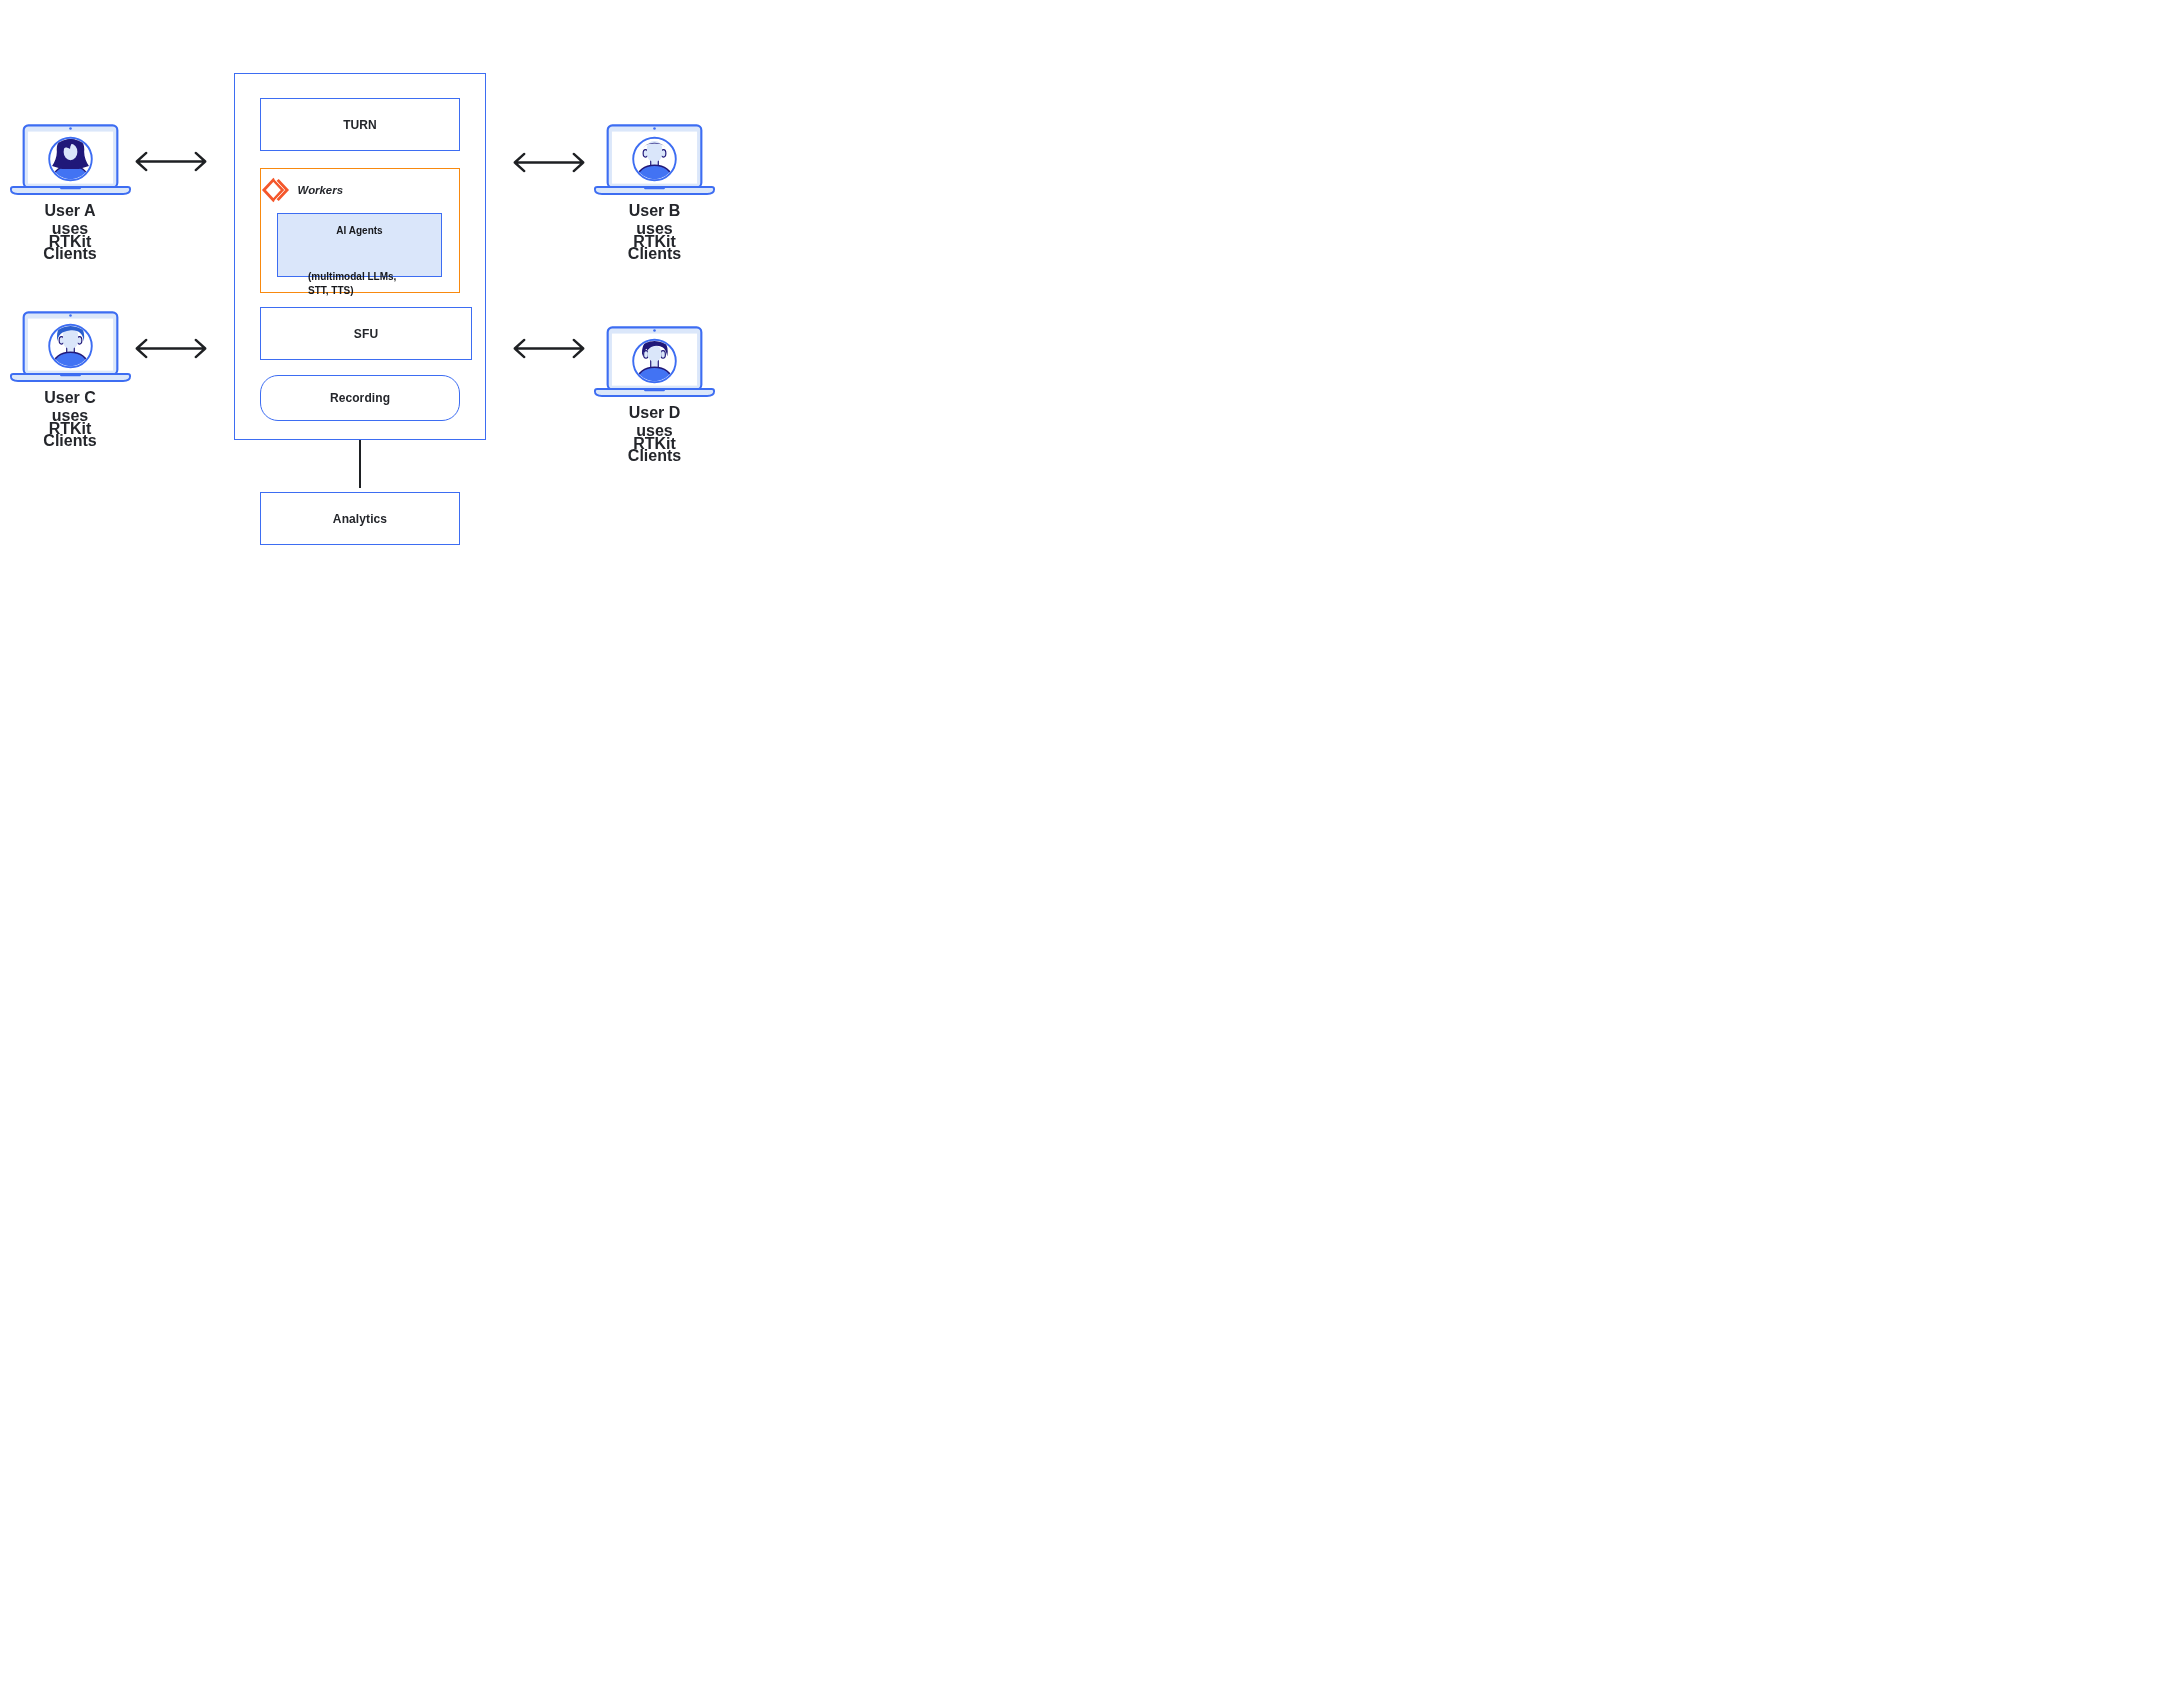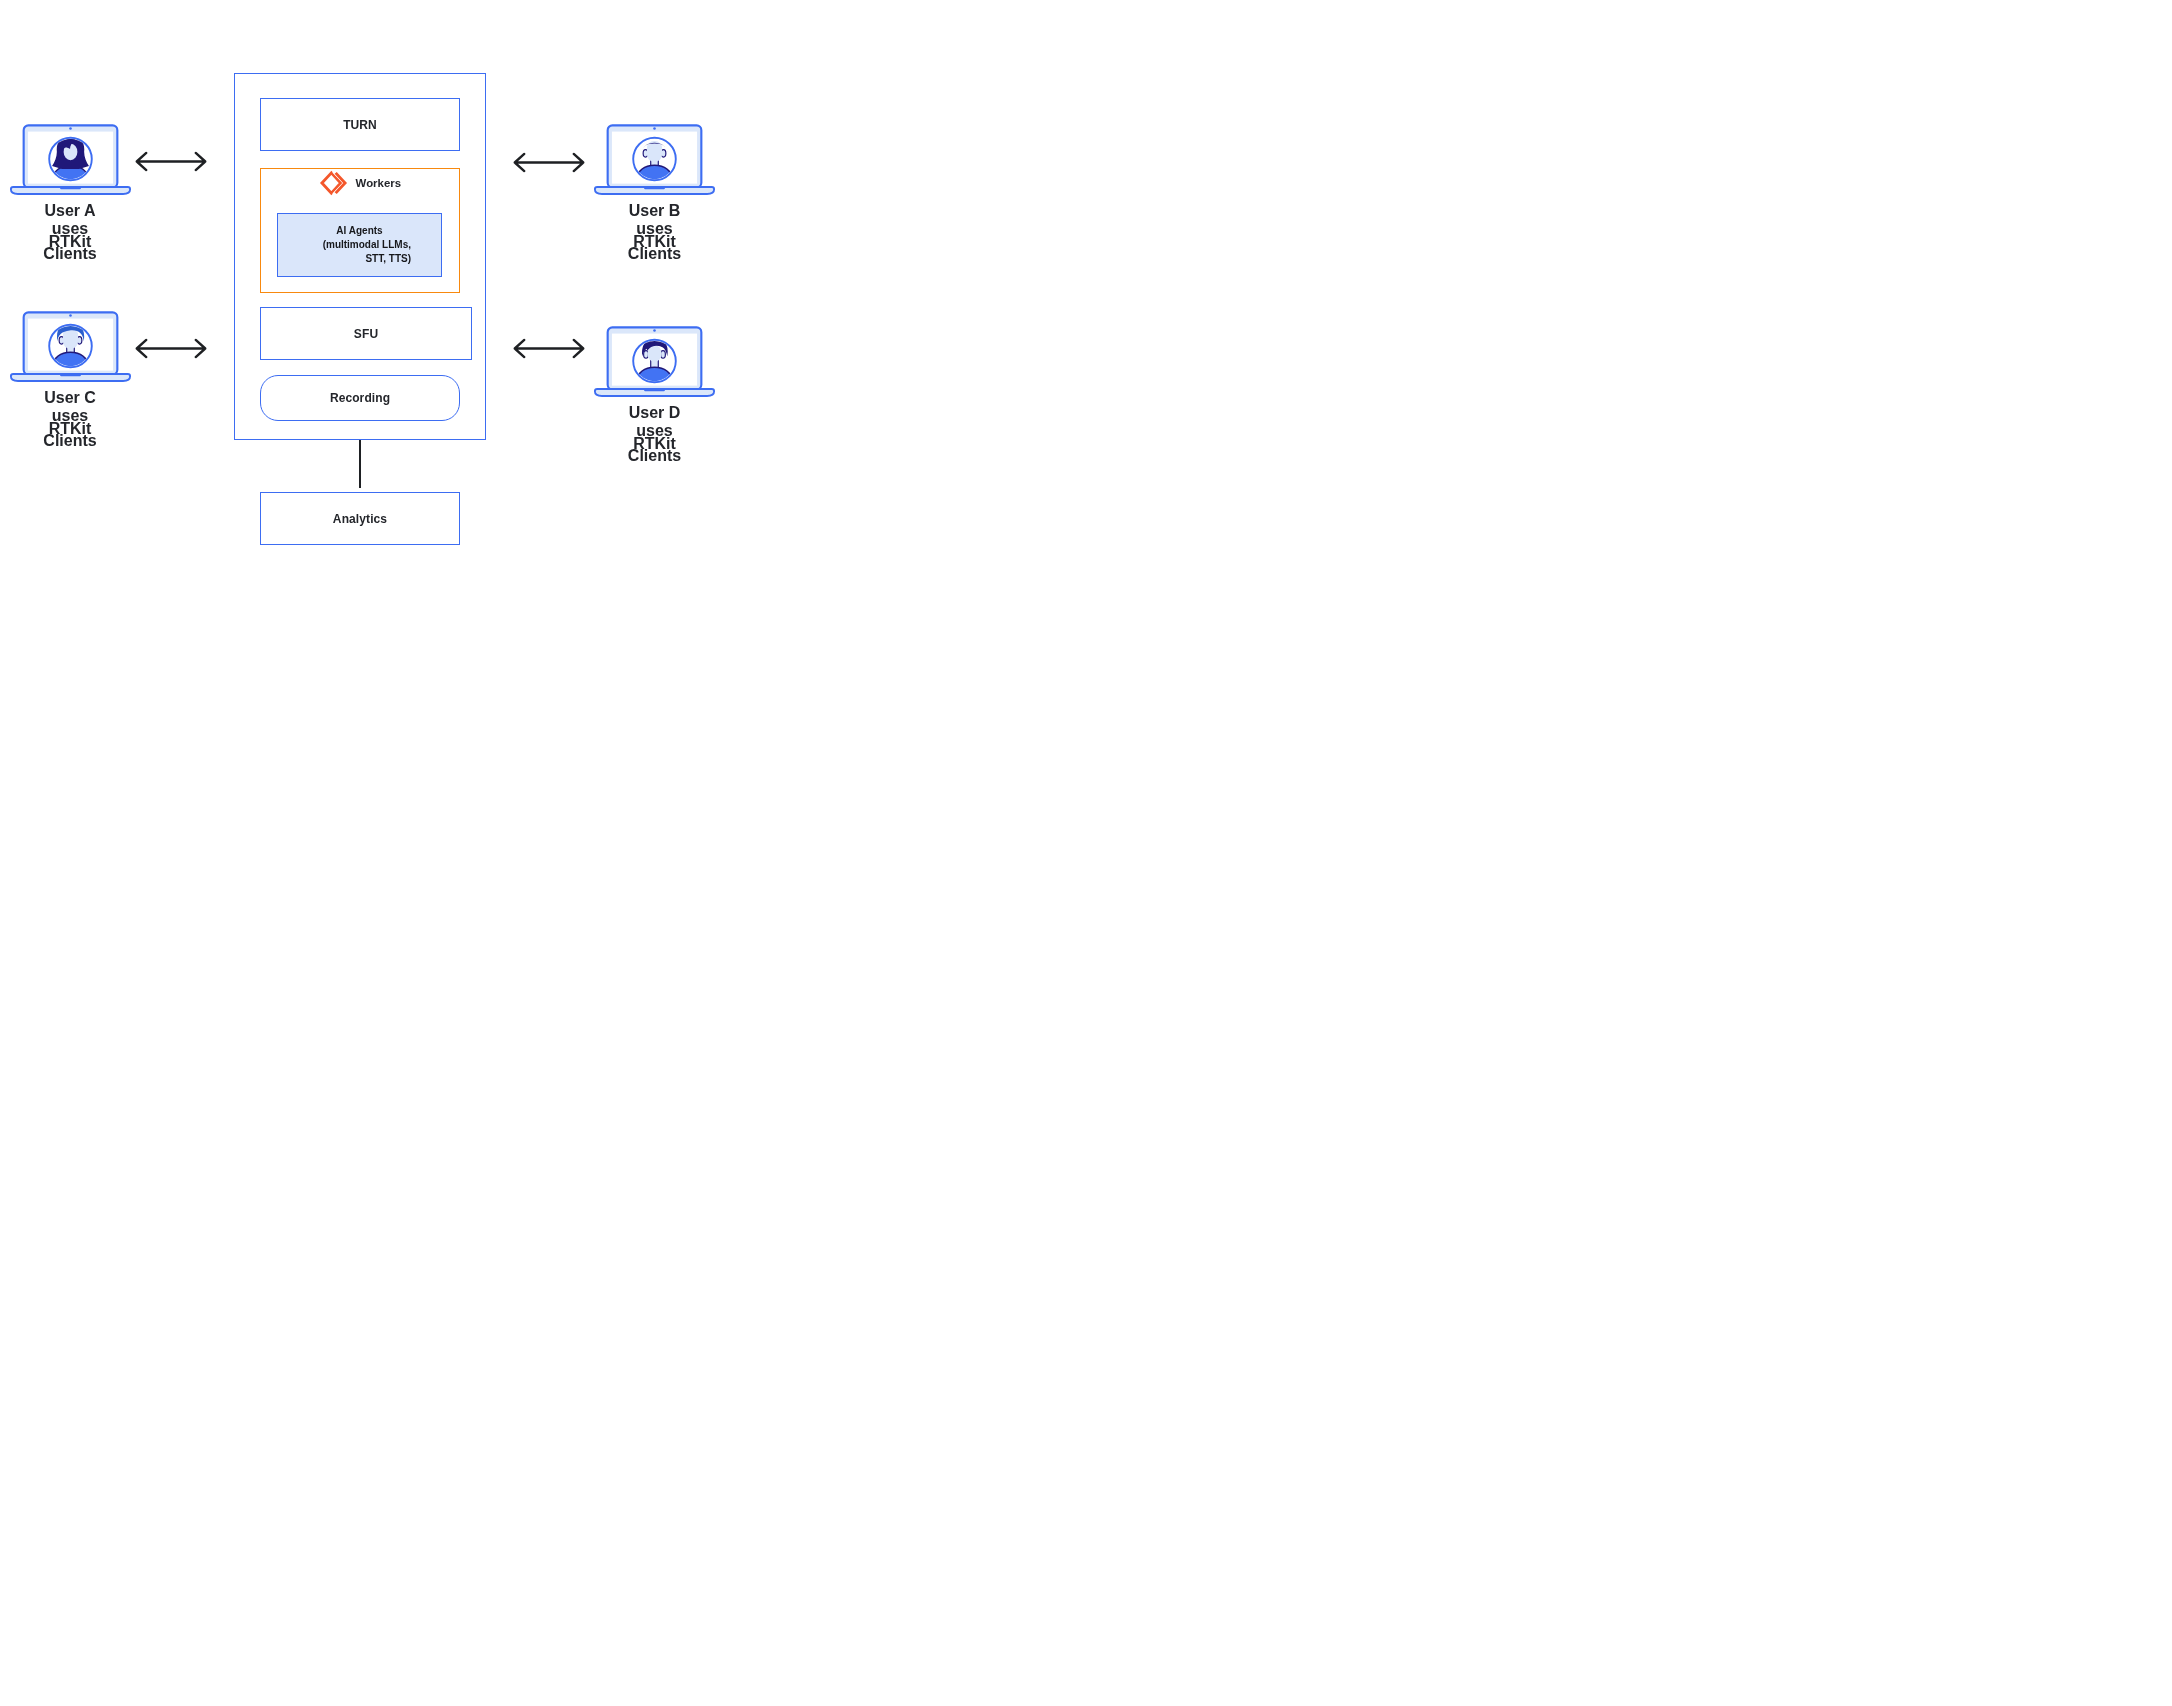--- a/index.html
+++ b/index.html
@@ -12,27 +12,27 @@
   .box{position:absolute;box-sizing:border-box;border:1.9px solid #3D6DF2;background:#fff;
        display:flex;align-items:center;justify-content:center;}
   .box-label{font-size:12px;font-weight:700;color:#24262B;letter-spacing:0.1px;}
   .turn-box{left:260px;top:98px;width:200px;height:53px;}
   .sfu-box{left:260px;top:307px;width:212px;height:53px;}
   .recording-box{left:260px;top:375px;width:200px;height:46px;border-radius:18px;}
   .analytics-box{left:260px;top:492px;width:200px;height:53px;}
 
   .workers-box{position:absolute;left:260px;top:168px;width:200px;height:125px;
                border:1.9px solid #F8890E;background:#fff;box-sizing:border-box;}
-  .workers-header{position:absolute;left:0;top:0;width:100%;height:27.5px;
-                  display:flex;align-items:center;justify-content:center;gap:7.6px;}
+  .workers-header{position:absolute;left:0;top:7px;width:100%;height:27.5px;
+                  display:flex;align-items:center;gap:7.6px;font-style:italic;}
   .workers-label{font-size:11.4px;font-weight:700;color:#24262B;}
   .ai-box{left:16px;top:44px;width:165px;height:64px;border:1.9px solid #3D6DF2;
           background:#DAE6FA;flex-direction:column;}
-  .ai-text{font-size:10px;font-weight:700;color:#17181C;line-height:13.7px;text-align:right;
-           max-width:103px;}
+  .ai-text{font-size:10px;font-weight:700;color:#17181C;line-height:13.7px;text-align:left;
+           max-width:103px;margin-top:32px;}
 
   
   .connector-v{position:absolute;left:359px;top:440px;width:1.9px;height:48px;background:#1E2023;}
 
   
   .arrow{position:absolute;width:78px;height:23px;}
   .arrow-left-top{left:132px;top:150px;}
   .arrow-left-bottom{left:132px;top:337px;}
   .arrow-right-top{left:510px;top:151px;}
   .arrow-right-bottom{left:510px;top:337px;}

